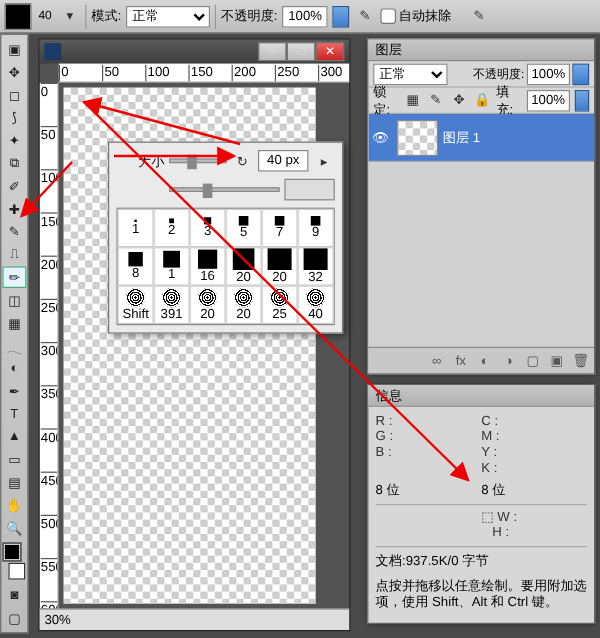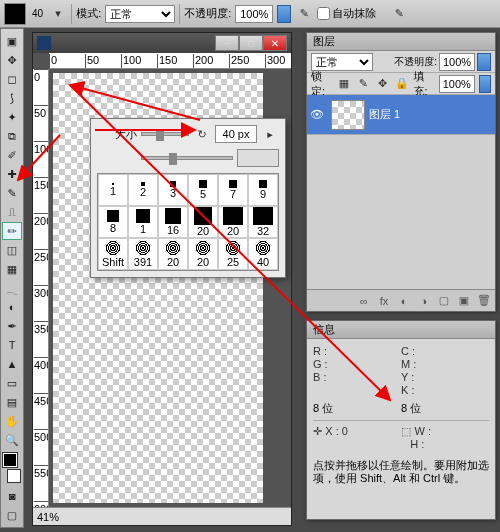--- a/index.html
+++ b/index.html
@@ -172,21 +172,21 @@
         <span style="top: 324px;">450</span>
         <span style="top: 360px;">500</span>
         <span style="top: 396px;">550</span>
         <span style="top: 432px;">600</span>
       </div>
     <div class="canvasarea">
       <div class="canvas transparency"></div>
     </div>
   </div>
   <div class="statusbar">
-    <span>41%</span>
+    <span>30%</span>
   </div>
 </div>
 
 <div class="brushpop">
   <div class="brow">
     <span class="lbl">大小</span>
     <div class="slider"></div>
     <span class="ico">↻</span>
     <input class="numbox" style="width: 42px; text-align: center;" value="40 px">
     <span class="ico">▸</span>
@@ -327,27 +327,27 @@
         <div><span>Y :</span></div>
         <div><span>K :</span></div>
       </div>
     </div>
     <div class="irow">
       <div class="icol"><span>8 位</span></div>
       <div class="icol"><span>8 位</span></div>
     </div>
     <div class="irow" style="border-top:1px solid #aaa;padding-top:4px">
       <div class="icol lbls">
-        <div>✛ <span>X :</span> <span>0</span></div>
       </div>
       <div class="icol lbls">
         <div>⬚ <span>W :</span></div>
         <div>&nbsp;&nbsp; <span>H :</span></div>
       </div>
     </div>
+    <div style="border-top:1px solid #aaa;padding-top:4px">文档:937.5K/0 字节</div>
     <div style="margin-top:4px;line-height:13px">点按并拖移以任意绘制。要用附加选项，使用 Shift、Alt 和 Ctrl 键。</div>
   </div>
 </div>
 
 <svg class="arrows" width="500" height="532">
   <defs>
       <marker id="ah" markerWidth="8" markerHeight="8" refX="7" refY="4" orient="auto">
         <polygon points="0 0, 8 4, 0 8"></polygon>
       </marker>
     </defs>

